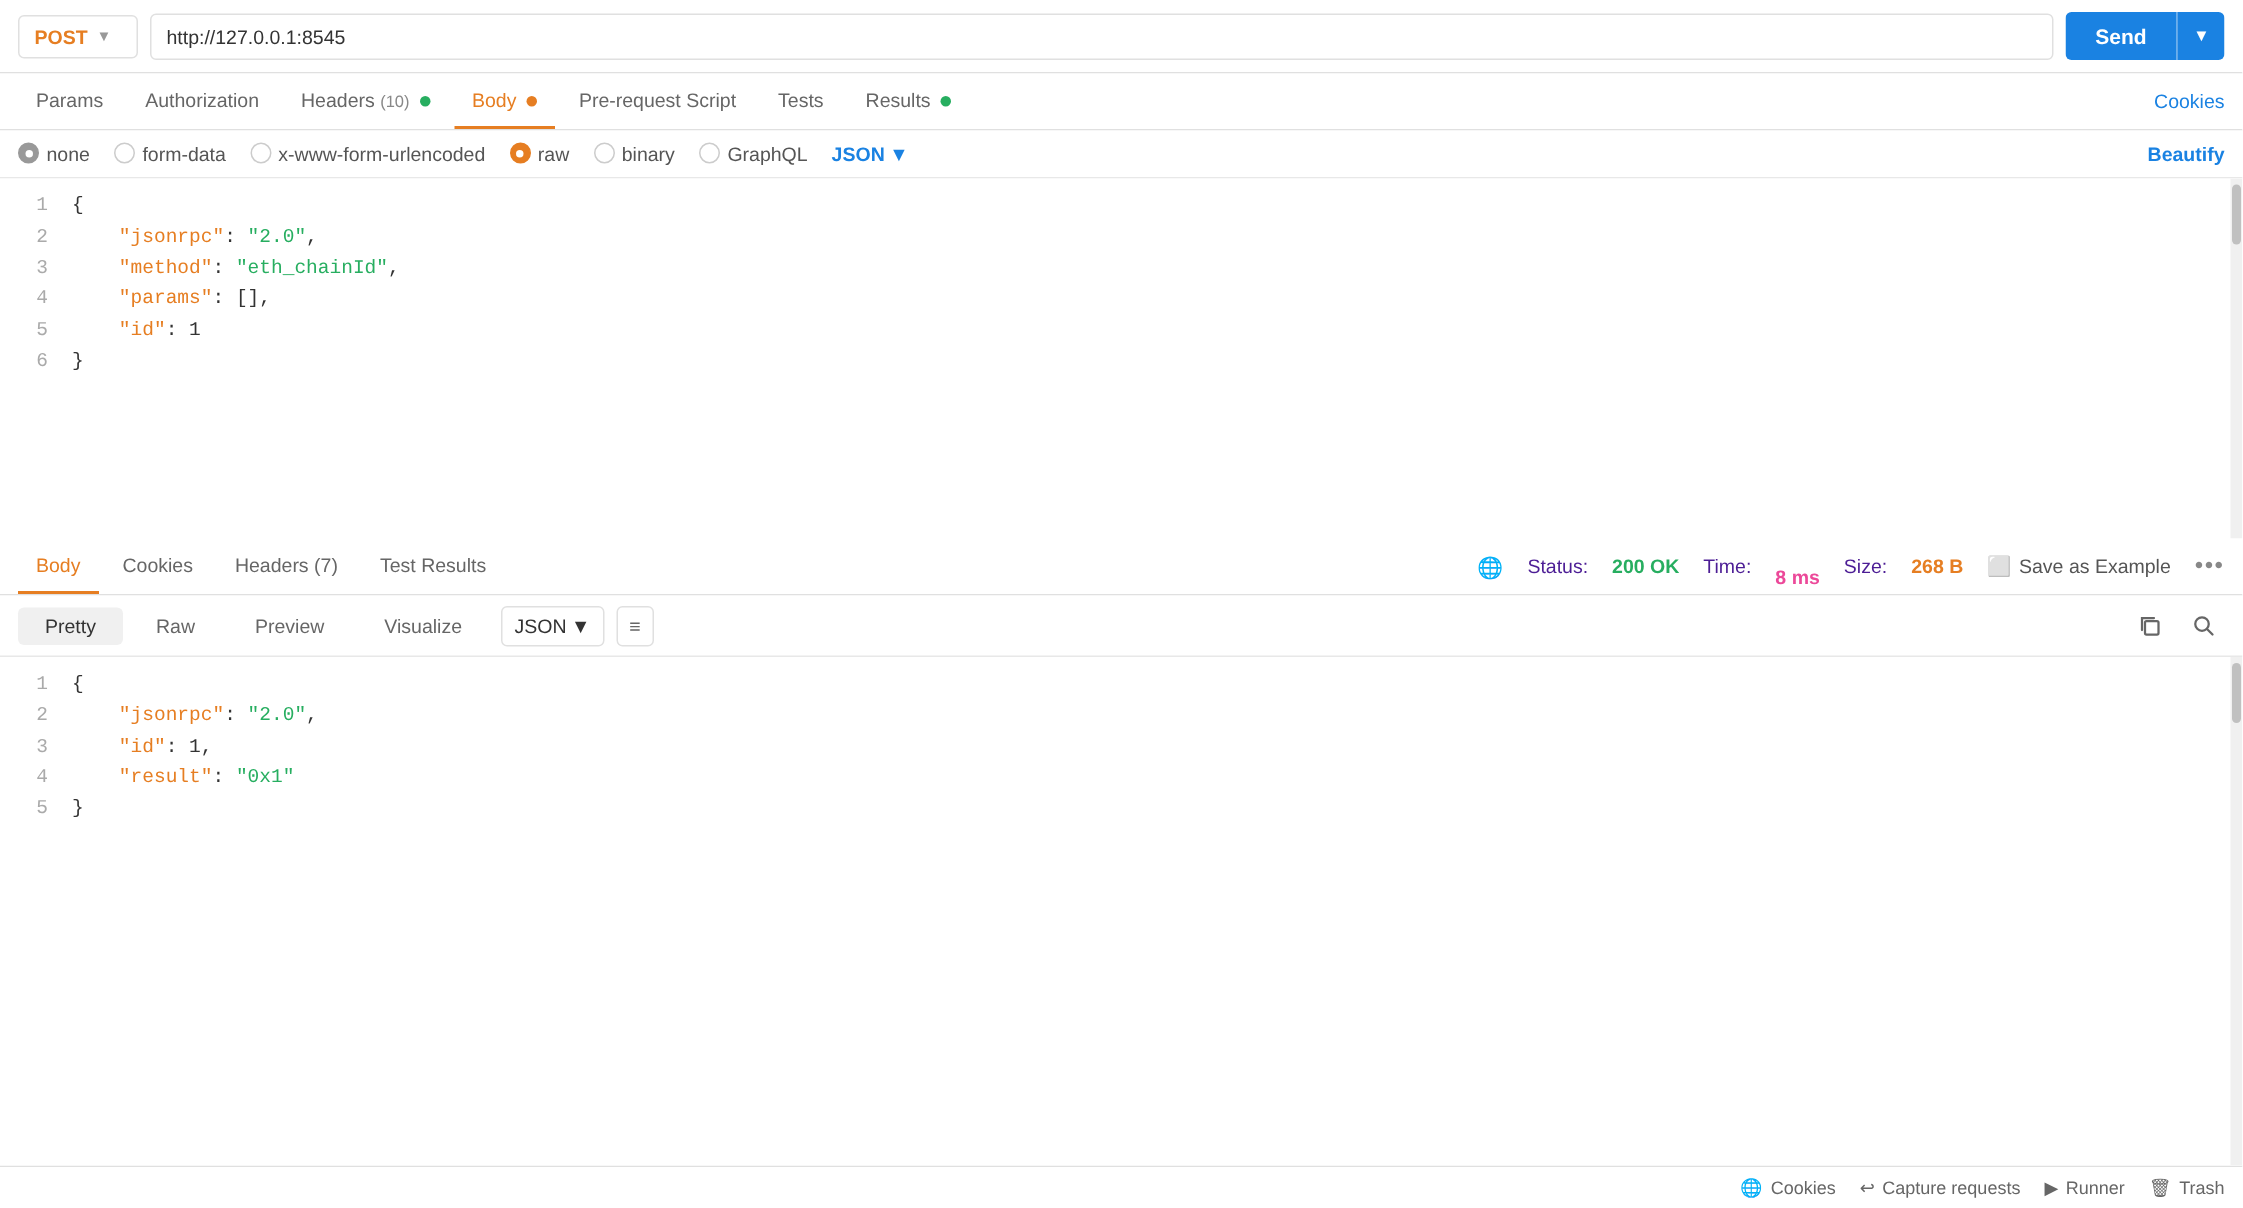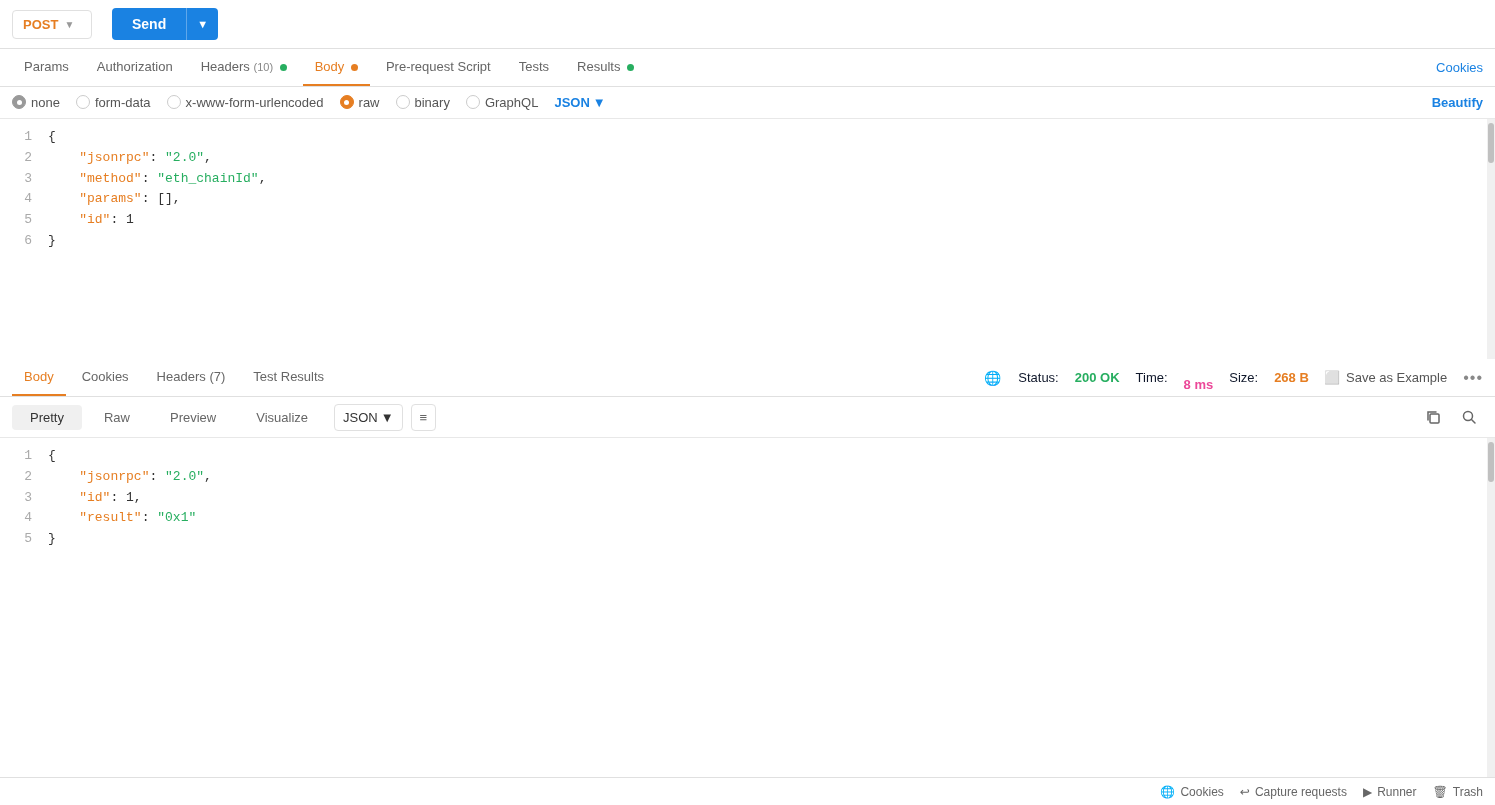--- a/index.html
+++ b/index.html
@@ -13,21 +13,21 @@
       display: flex;
       flex-direction: column;
     }
 
     
     .url-bar {
       display: flex;
       align-items: center;
       padding: 8px 12px;
       border-bottom: 1px solid #e0e0e0;
-      gap: 20px;
+      gap: 8px;
       background: #fff;
     }
 
     .method-select {
       display: flex;
       align-items: center;
       gap: 6px;
       padding: 6px 10px;
       border: 1px solid #e0e0e0;
       border-radius: 4px;
@@ -300,21 +300,21 @@
       font-weight: 500;
     }
 
     .response-status {
       margin-left: auto;
       display: flex;
       align-items: center;
       gap: 16px;
       font-size: 13px;
     }
-    .status-label { color: #0f172a; }
+    .status-label { color: #4c1d95; }
     .status-val { color: #27ae60; font-weight: 600; }
     .time-val { color: #ec4899; font-weight: 700; margin-top: 14px; }
     .size-val { color: #e67e22; font-weight: 600; }
 
     .save-as-example {
       display: flex;
       align-items: center;
       gap: 5px;
       color: #555;
       cursor: pointer;
@@ -431,20 +431,21 @@
     }
   </style>
 </head>
 <body>
 
 <div class="url-bar">
   <div class="method-select">
     <span>POST</span>
     <span class="chevron">▼</span>
   </div>
+  <input class="url-input" type="text" value="http://127.0.0.1:8545" style="">
   <div class="send-btn-group">
     <button class="send-btn">Send</button>
     <button class="send-dropdown">▼</button>
   </div>
 </div>
 
 <div class="tabs-row">
   <div class="tab-item">Params</div>
   <div class="tab-item">Authorization</div>
   <div class="tab-item">

